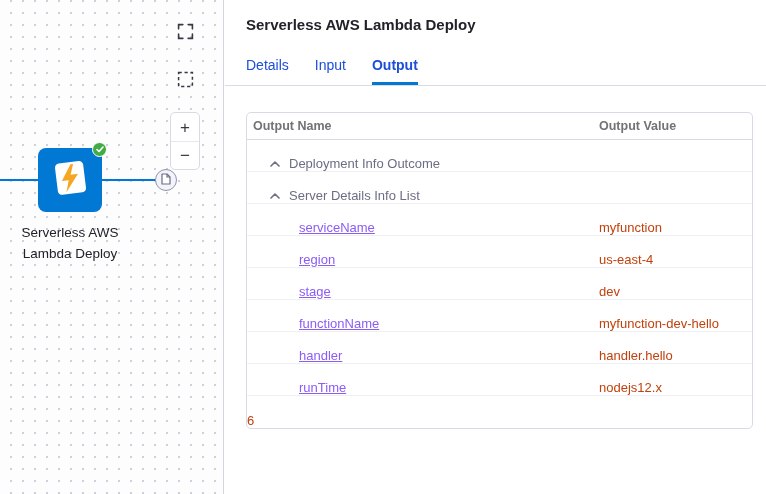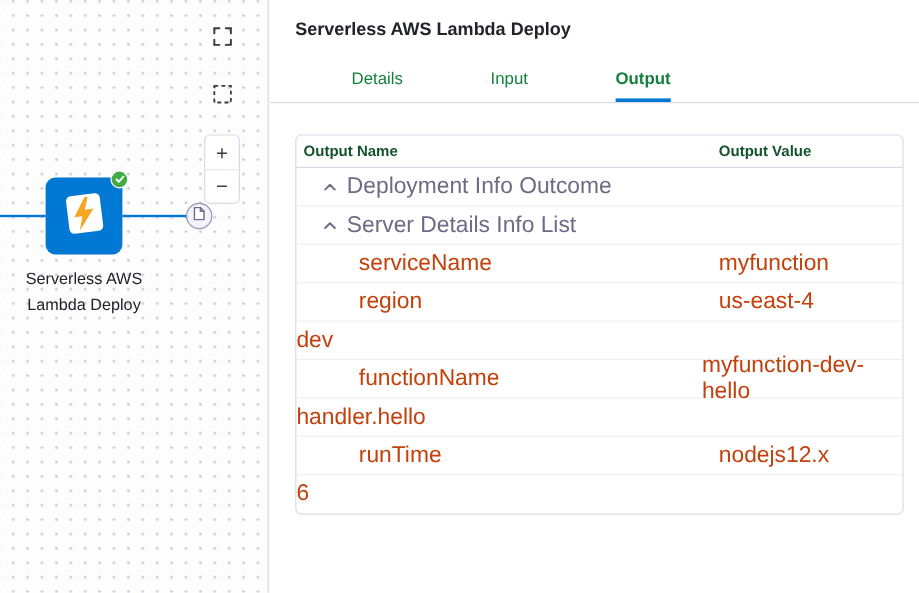--- a/index.html
+++ b/index.html
@@ -66,43 +66,43 @@
 
   
   .panel { position:absolute; left:225px; top:0; right:0; height:494px; background:#ffffff; }
   .panel-title { padding:16px 0 0 21px; font-size:15px; font-weight:700; color:#22222a; }
 
   .tabs {
     display:flex; gap:26px; align-items:flex-end;
     padding-left:21px; margin-top:24px;
     border-bottom:1px solid #d9dae5;
   }
-  .tab { font-size:14px; color:#15803d; padding-bottom:12px; cursor:pointer;margin-left:47px; }
+  .tab { font-size:14px; color:#1d4ed8; padding-bottom:12px; cursor:pointer; }
   .tab.active { font-weight:700; padding-bottom:9px; border-bottom:3px solid #0278d5; }
 
   .out-table {
     margin:26px 13px 0 21px;
     border:1px solid #d9dae5; border-radius:5px;
     background:#ffffff;
   }
   .thead {
     display:flex; align-items:center; height:27px;
     border-bottom:1px solid #d9dae5;
-    font-size:12.5px; font-weight:700; color:#14532d;
+    font-size:12.5px; font-weight:700; color:#737373;
   }
   .col-name { width:352px; padding-left:6px; }
   .trow {
-    display:flex; align-items:center; height:32px;
-    border-bottom:1px solid #eef0f6; font-size:19px;
+    display:flex; align-items:flex-end; height:32px;
+    border-bottom:1px solid #eef0f6; font-size:13px;
   }
   .trow:last-child { border-bottom:none; }
   .group-cell { display:flex; align-items:center; width:352px; }
   .chev { margin:0 9px 0 23px; display:flex; cursor:pointer; }
   .group-label { color:#6b6d85; }
-  .rname { width:352px; padding-left:52px; color:#c2410c; }
+  .rname { width:352px; padding-left:52px; color:#8b5cf6;text-decoration:underline; }
   .rvalue { color:#c2410c; }
 </style>
 </head>
 <body>
 
 <div class="canvas">
 
   <div class="edge-line edge-left"></div>
   <div class="edge-line edge-right"></div>
 
@@ -199,27 +199,29 @@
 
     <div class="trow">
       <div class="rname">serviceName</div>
       <div class="rvalue">myfunction</div>
     </div>
     <div class="trow">
       <div class="rname">region</div>
       <div class="rvalue">us-east-4</div>
     </div>
     <div class="trow">
+      <div class="rname">stage</div>
       <div class="rvalue">dev</div>
     </div>
     <div class="trow">
       <div class="rname">functionName</div>
       <div class="rvalue">myfunction-dev-hello</div>
     </div>
     <div class="trow">
+      <div class="rname">handler</div>
       <div class="rvalue">handler.hello</div>
     </div>
     <div class="trow">
       <div class="rname">runTime</div>
       <div class="rvalue">nodejs12.x</div>
     </div>
     <div class="trow">
       <div class="rvalue">6</div>
     </div>
 

